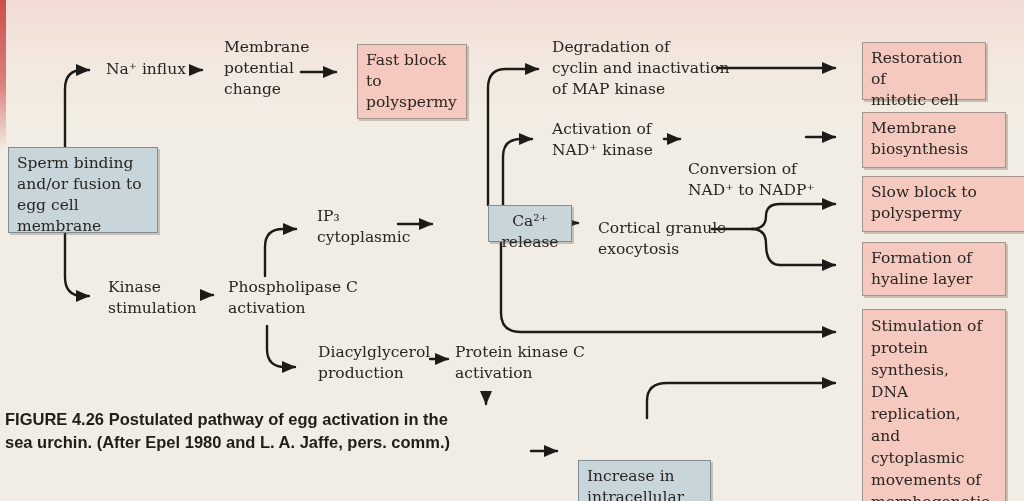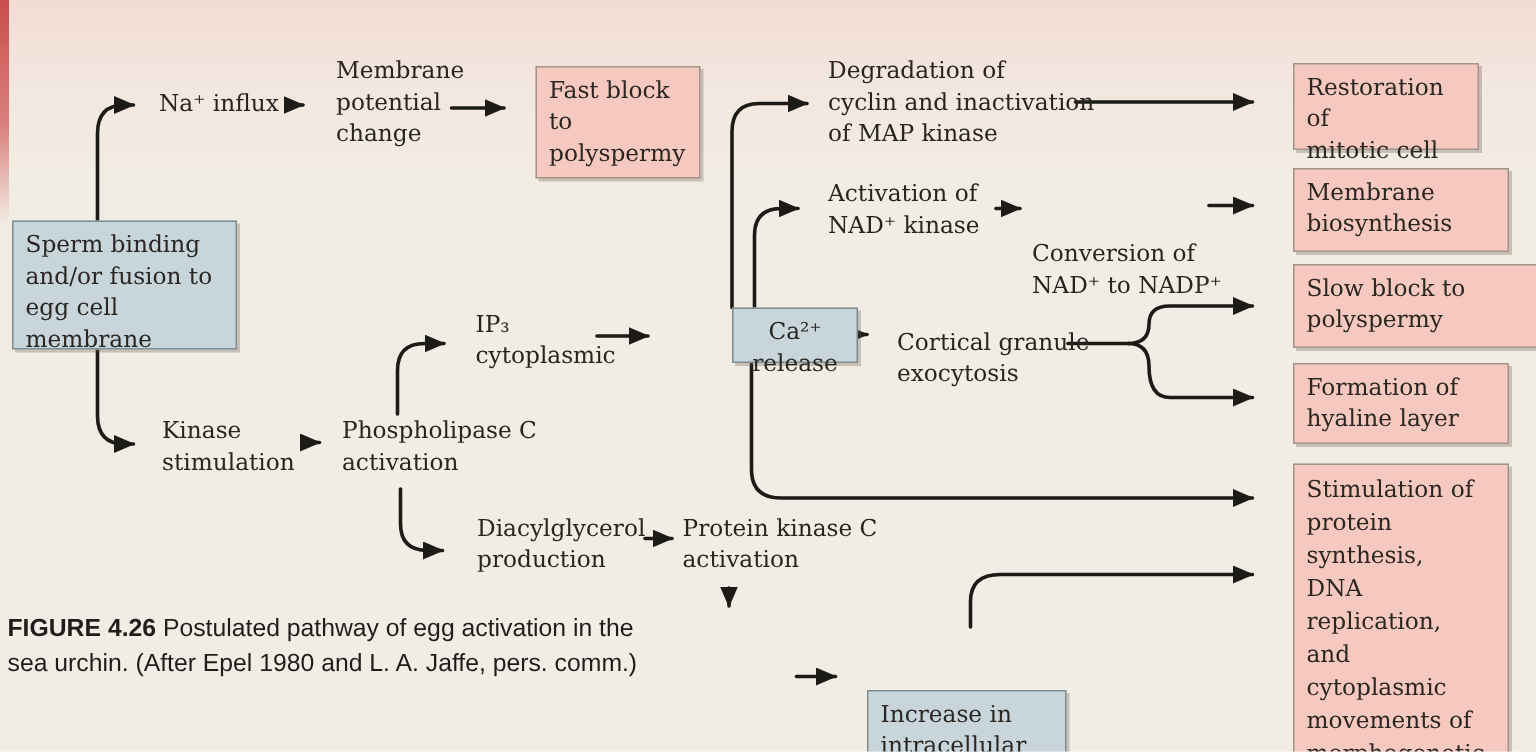--- a/index.html
+++ b/index.html
@@ -33,21 +33,21 @@
   .box.blue{background:var(--box-blue,#c8d5da);border-color:#7f8d93;}
   .box.pink{background:var(--box-pink,#f5c9bf);border-color:#a0958b;}
   .box.center{text-align:center;}
   #arrows{position:absolute;left:0;top:0;}
   #caption{
     position:absolute;left:5px;top:408px;width:452px;
     font-family:"Liberation Sans", sans-serif;
     font-size:16.5px;line-height:23px;color:#1f1d1b;
   }
   #caption .cap-label{font-weight:bold;}
-  #caption .cap-text{white-space:pre-line;}
+  #caption .cap-text{white-space:pre-line;font-weight:bold;}
 </style>
 </head>
 <body>
 
 <div id="stage">
 
   <div id="top-wash"></div>
   <div id="edge-strip"></div>
 
   <svg id="arrows" width="1024" height="501" viewBox="0 0 1024 501">

